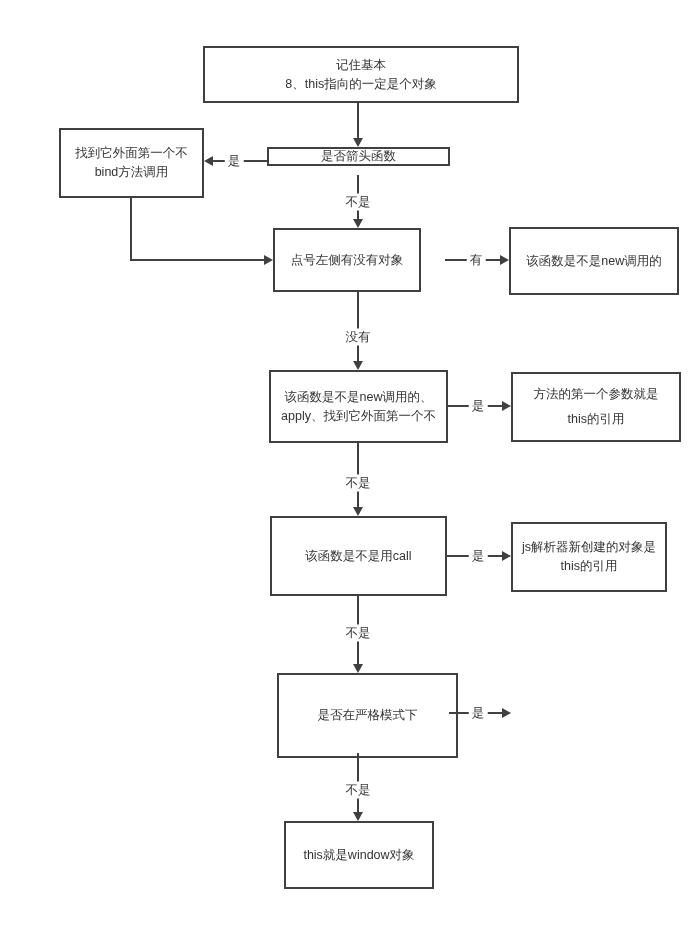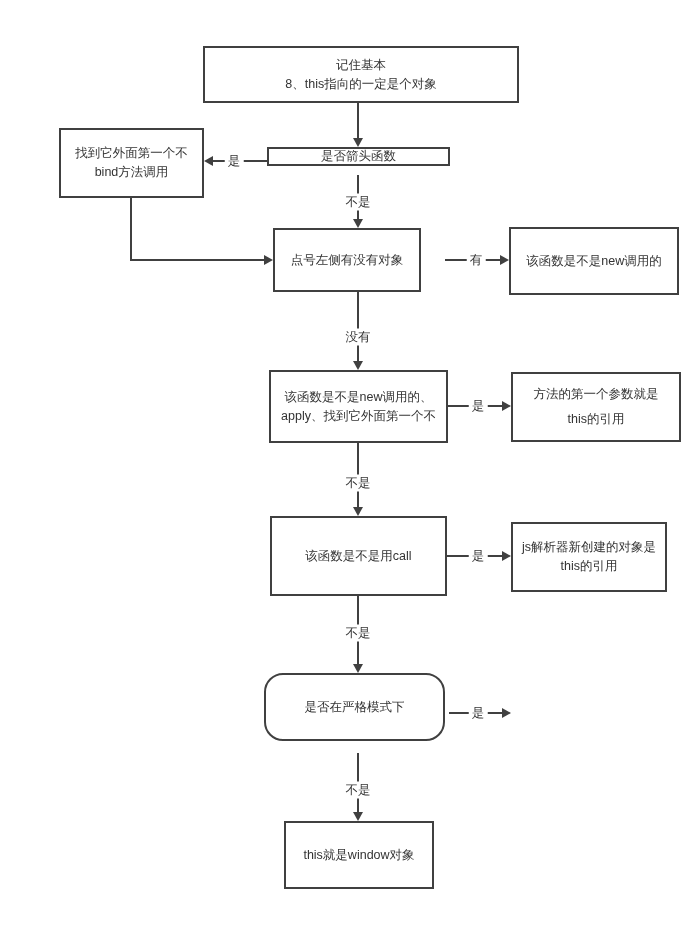--- a/index.html
+++ b/index.html
@@ -83,21 +83,21 @@
 
   <div class="box" style="left:259px; top:516px; width:177px; height:80px;">
     <div>该函数是不是用call</div>
   </div>
 
   <div class="box" style="left:500px; top:522px; width:156px; height:70px;">
     <div>js解析器新创建的对象是</div>
     <div>this的引用</div>
   </div>
 
-  <div class="box" style="left:253px; top:673px; width:181px; height:68px;border-radius:19px;">
+  <div class="box" style="left:266px; top:673px; width:181px; height:85px;">
     <div>是否在严格模式下</div>
   </div>
 
 
   <div class="box" style="left:273px; top:821px; width:150px; height:68px;">
     <div>this就是window对象</div>
   </div>
 
   <div class="line vline" style="left:346px; top:103px; height:35px;"></div>
   <div class="ah ah-down" style="left:342px; top:138px;"></div>

